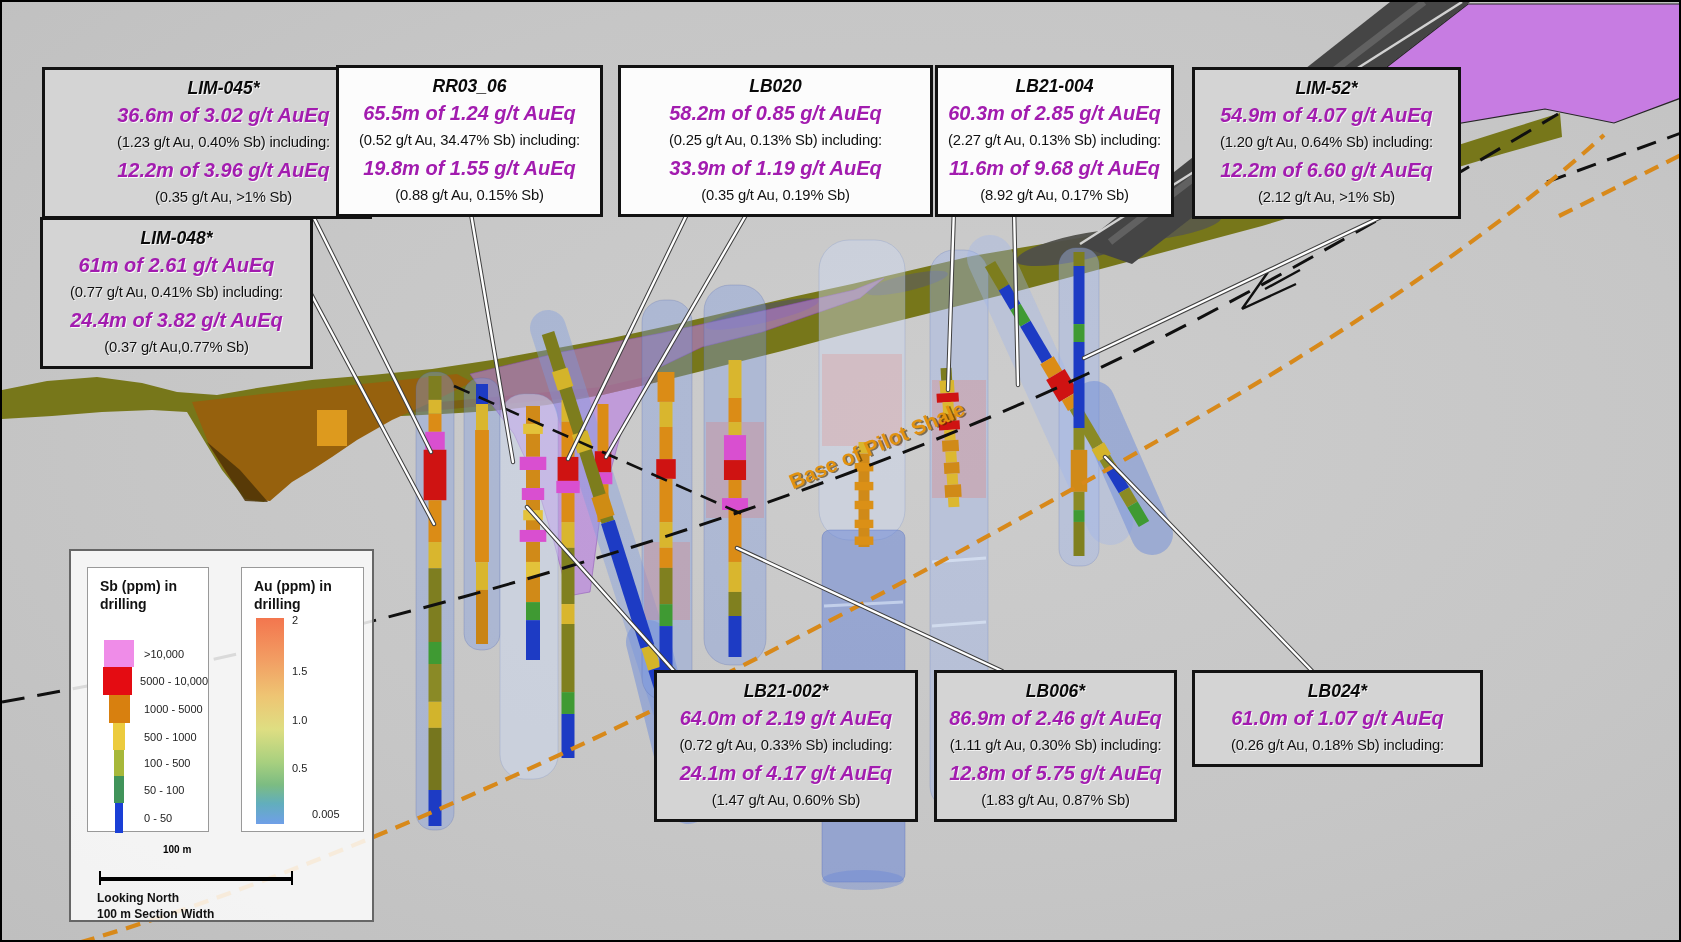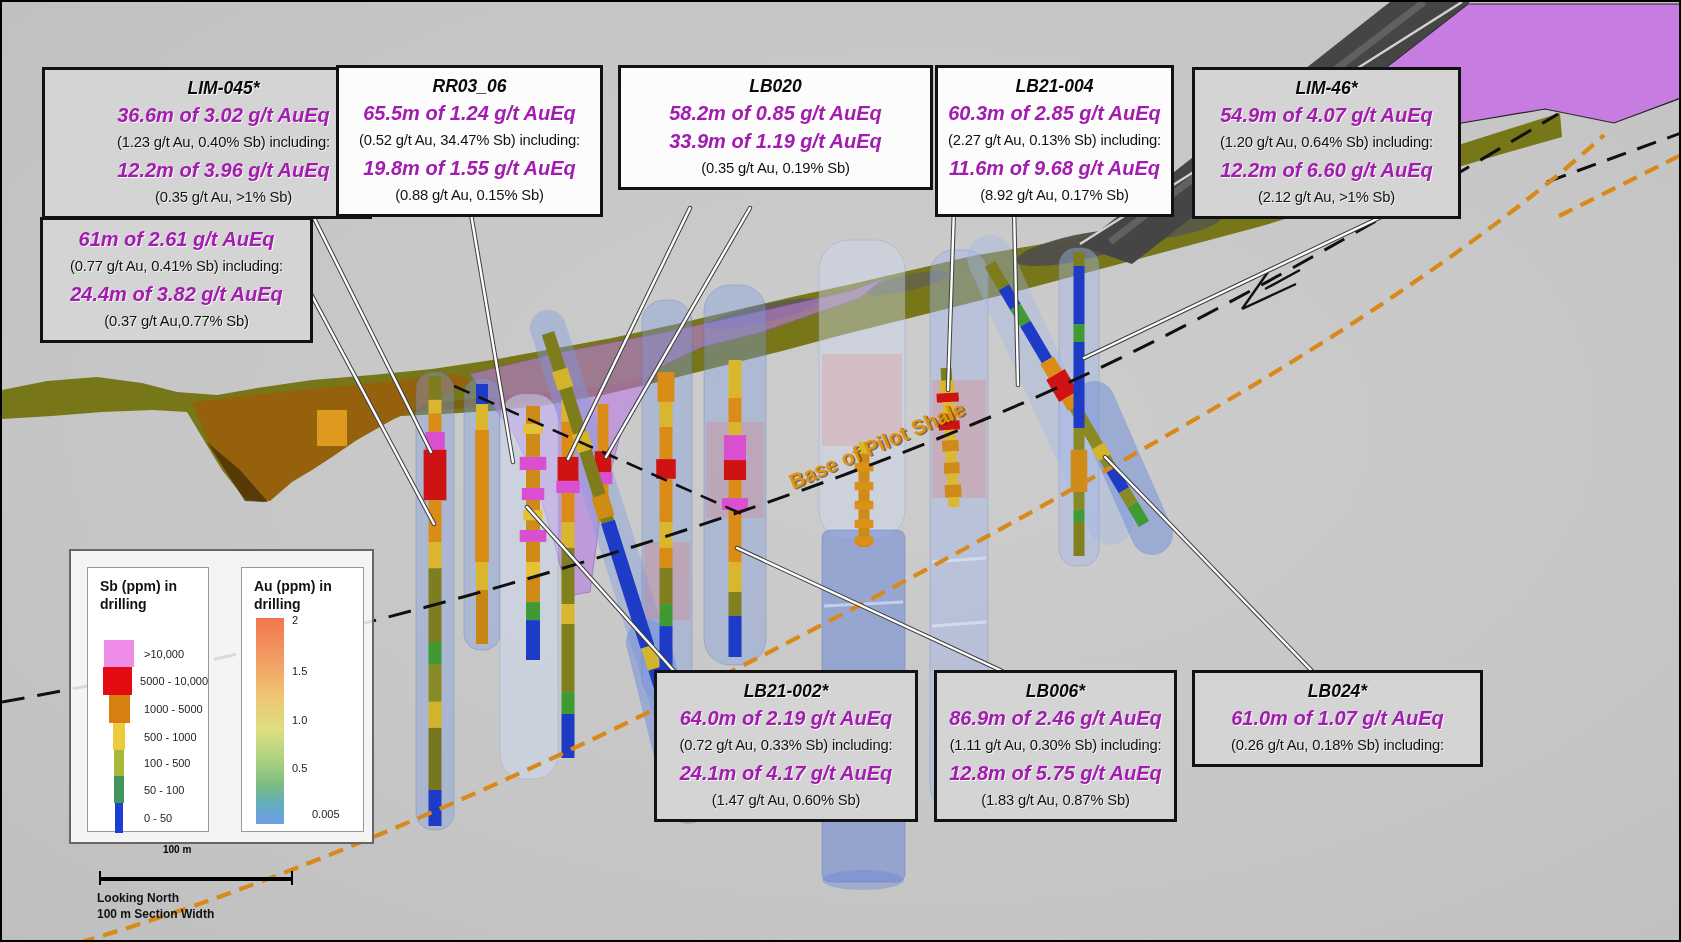--- a/index.html
+++ b/index.html
@@ -8,21 +8,21 @@
   #scene{position:absolute;left:0;top:0;}
   .callout{position:absolute;border:3px solid #121212;text-align:center;padding:5px 3px;box-sizing:border-box;}
   .callout.gray{background:#d4d4d4;}
   .callout.white{background:#fcfcfc;}
   .c-title{font-size:17.5px;font-weight:bold;font-style:italic;line-height:26px;color:#0a0a0a;text-shadow:1px 1px 0 rgba(255,255,255,.85);}
   .c-b{font-size:20px;font-weight:bold;font-style:italic;line-height:28px;color:#a21caf;text-shadow:1px 1px 0 rgba(255,255,255,.85);}
   .c-r{font-size:14.8px;line-height:27px;color:#111;letter-spacing:-.2px;text-shadow:1px 1px 0 rgba(255,255,255,.7);}
   #pilot-label{position:absolute;left:793px;top:468px;transform:rotate(-23.5deg);transform-origin:left bottom;
         font-size:21px;font-weight:bold;color:#e2920f;text-shadow:1.5px 1.5px 0 rgba(70,45,0,.6);white-space:nowrap;}
   
-  #legend-panel{position:absolute;left:67px;top:547px;width:305px;height:295px;background:rgba(252,252,252,.86);
+  #legend-panel{position:absolute;left:67px;top:547px;width:305px;height:373px;background:rgba(252,252,252,.86);
         border:2px solid #666;box-sizing:border-box;}
   .lg-box{position:absolute;top:16px;width:122px;height:265px;background:#fff;border:1px solid #999;box-sizing:border-box;}
   #sb-box{left:16px;}
   #au-box{left:170px;width:123px;}
   .lg-title{font-size:14px;font-weight:bold;line-height:18px;color:#111;margin:9px 0 0 12px;}
   #sb-rows{position:absolute;left:0;top:72px;width:100%;}
   .sb-row{display:flex;align-items:center;}
   .sb-blocks-cell{width:62px;display:flex;justify-content:center;}
   .sb-block{display:block;}
   .sb-label{font-size:11px;color:#222;white-space:nowrap;margin-left:-6px;}
@@ -248,38 +248,40 @@
   <div class="callout white" style="left:334px;top:63px;width:267px;">
     <div class="c-title">RR03_06</div>
     <div class="c-b">65.5m of 1.24 g/t AuEq</div>
     <div class="c-r">(0.52 g/t Au, 34.47% Sb) including:</div>
     <div class="c-b">19.8m of 1.55 g/t AuEq</div>
     <div class="c-r">(0.88 g/t Au, 0.15% Sb)</div>
   </div>
   <div class="callout white" style="left:616px;top:63px;width:315px;">
     <div class="c-title">LB020</div>
     <div class="c-b">58.2m of 0.85 g/t AuEq</div>
+    <div class="c-r">(0.25 g/t Au, 0.13% Sb) including:</div>
     <div class="c-b">33.9m of 1.19 g/t AuEq</div>
     <div class="c-r">(0.35 g/t Au, 0.19% Sb)</div>
   </div>
   <div class="callout white" style="left:933px;top:63px;width:239px;">
     <div class="c-title">LB21-004</div>
     <div class="c-b">60.3m of 2.85 g/t AuEq</div>
     <div class="c-r">(2.27 g/t Au, 0.13% Sb) including:</div>
     <div class="c-b">11.6m of 9.68 g/t AuEq</div>
     <div class="c-r">(8.92 g/t Au, 0.17% Sb)</div>
   </div>
   <div class="callout gray" style="left:1190px;top:65px;width:269px;">
-    <div class="c-title">LIM-46*</div>
+    <div class="c-title">LIM-52*</div>
     <div class="c-b">54.9m of 4.07 g/t AuEq</div>
     <div class="c-r">(1.20 g/t Au, 0.64% Sb) including:</div>
     <div class="c-b">12.2m of 6.60 g/t AuEq</div>
     <div class="c-r">(2.12 g/t Au, &gt;1% Sb)</div>
   </div>
   <div class="callout gray" style="left:38px;top:215px;width:273px;">
+    <div class="c-title">LIM-048*</div>
     <div class="c-b">61m of 2.61 g/t AuEq</div>
     <div class="c-r">(0.77 g/t Au, 0.41% Sb) including:</div>
     <div class="c-b">24.4m of 3.82 g/t AuEq</div>
     <div class="c-r">(0.37 g/t Au,0.77% Sb)</div>
   </div>
   <div class="callout gray" style="left:652px;top:668px;width:264px;">
     <div class="c-title">LB21-002*</div>
     <div class="c-b">64.0m of 2.19 g/t AuEq</div>
     <div class="c-r">(0.72 g/t Au, 0.33% Sb) including:</div>
     <div class="c-b">24.1m of 4.17 g/t AuEq</div>

